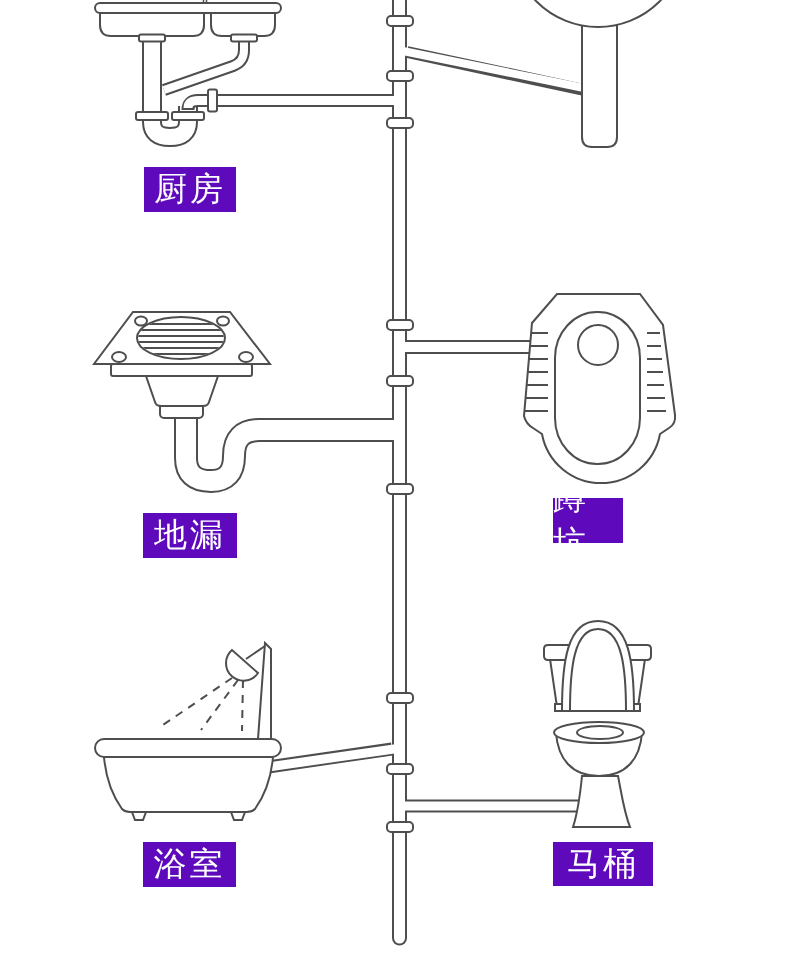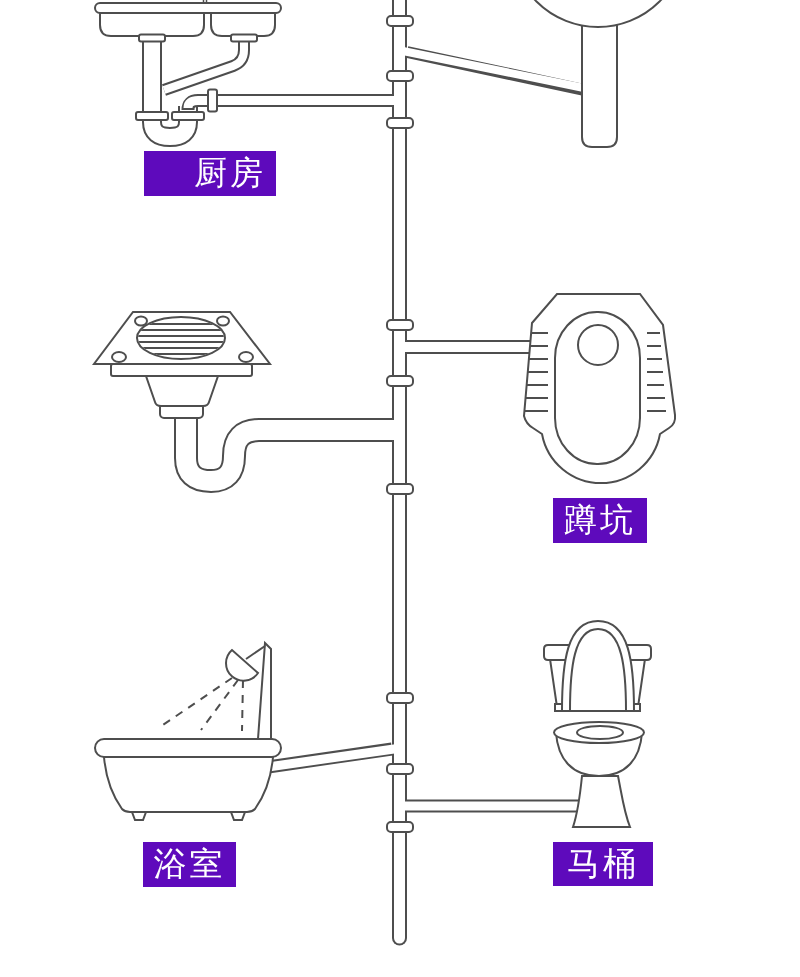--- a/index.html
+++ b/index.html
@@ -6,24 +6,24 @@
   #canvas{
     position:relative;width:800px;height:977px;background:#ffffff;
     overflow:hidden;font-family:"Liberation Sans", sans-serif;
   }
   #artwork{position:absolute;left:0;top:0;}
   .fixture-label{
     position:absolute;display:flex;align-items:center;justify-content:center;
     background:#5e0abc;color:#ffffff;font-size:33px;letter-spacing:3px;
     font-family:"Liberation Sans", sans-serif;
   }
-  .lbl-kitchen {left:144px;top:151px;width:92px;height:45px;padding-left:40px;}
+  .lbl-kitchen {left:144px;top:167px;width:92px;height:45px;}
   .lbl-basin   {left:553px;top:166px;width:94px;height:46px;}
   .lbl-drain   {left:143px;top:513px;width:94px;height:45px;}
-  .lbl-squat   {left:553px;top:498px;width:94px;height:45px;}
+  .lbl-squat   {left:553px;top:498px;width:70px;height:45px;}
   .lbl-bath    {left:143px;top:842px;width:93px;height:45px;}
   .lbl-toilet  {left:553px;top:842px;width:100px;height:44px;}
 </style>
 </head>
 <body>
 
 <div id="canvas">
 
 <svg id="artwork" width="800" height="977" viewBox="0 0 800 977">
 
@@ -147,16 +147,17 @@
     <ellipse cx="600" cy="732.5" rx="23" ry="6.5" fill="none"></ellipse>
     <path d="M550,659 L645,659 L638,707 L557,707 Z"></path>
     <path d="M544,649 Q544,645 548,645 H647 Q651,645 651,649 V656 Q651,660 647,660 H548 Q544,660 544,656 Z"></path>
     <rect x="555" y="704" width="85" height="7"></rect>
     <path d="M562,711 C562,662 567,621 598,621 C629,621 634,662 634,711 Z"></path>
     <path d="M570,711 C570,668 574,629 598,629 C622,629 626,668 626,711" fill="none"></path>
   </g>
 </svg>
 
   <div class="fixture-label lbl-kitchen">厨房</div>
+  <div class="fixture-label lbl-drain">地漏</div>
   <div class="fixture-label lbl-squat">蹲坑</div>
   <div class="fixture-label lbl-bath">浴室</div>
   <div class="fixture-label lbl-toilet">马桶</div>
 </div>
 
 </body></html>

